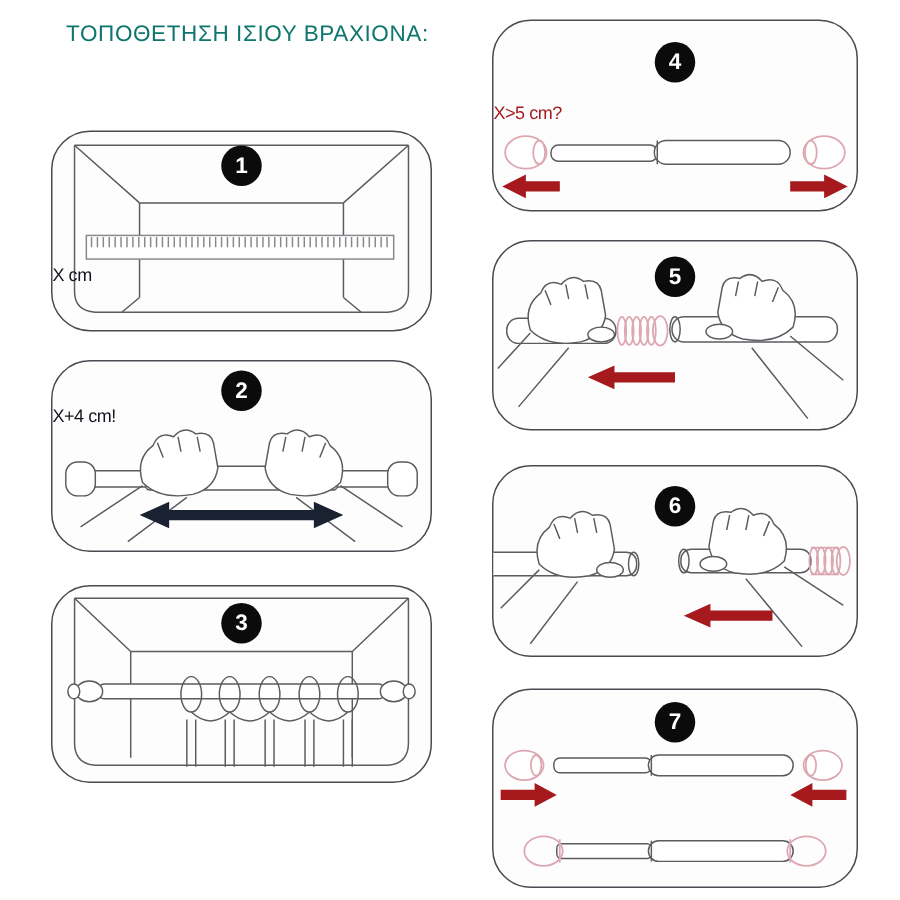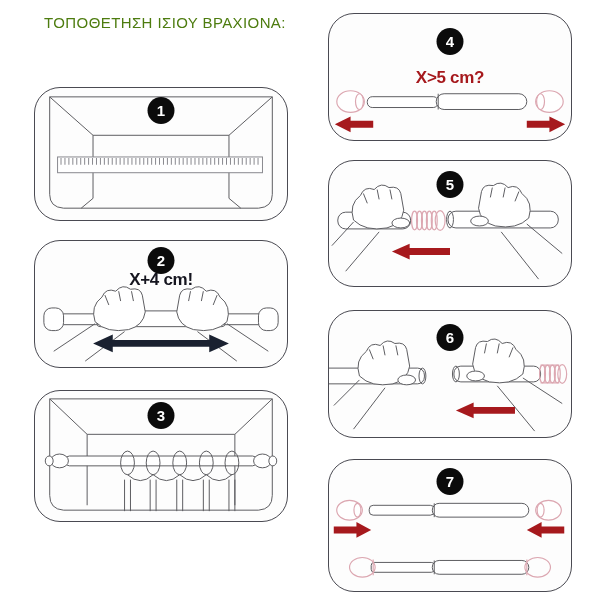--- a/index.html
+++ b/index.html
@@ -4,38 +4,38 @@
 <style>
   html,body{margin:0;padding:0;}
   body{
     width:600px;height:600px;position:relative;
     background:#ffffff;
     font-family:"Liberation Sans", sans-serif;
     overflow:hidden;
   }
   .page-title{
     position:absolute;left:44px;top:14px;
-    font-size:15px;letter-spacing:.4px;color:#4d7c0f;font-weight:500;
+    font-size:15px;letter-spacing:.4px;color:#0f766e;font-weight:500;
   }
   .panel{
     position:absolute;background:#fdfdfd;
     border:1.5px solid #4a4a52;border-radius:26px;
     box-sizing:border-box;
   }
   .badge{
     position:absolute;left:50%;transform:translateX(-50%);
     width:27px;height:27px;border-radius:50%;
     background:#0b0b0b;color:#ffffff;
     font-size:15px;font-weight:bold;
     display:flex;align-items:center;justify-content:center;
     z-index:3;
   }
   .step-label{
-    position:absolute;width:100%;text-align:center;
-    font-size:17px;font-weight:bold;color:#15151f;letter-spacing:-0.3px;
+    position:absolute;width:100%;text-align:left;
+    font-size:12px;font-weight:normal;color:#15151f;letter-spacing:-0.3px;
     z-index:2;
   }
   .step-label.red{color:#a6191d;}
   .art{position:absolute;left:0;top:0;width:100%;height:100%;z-index:1;}
   svg{display:block;}
   .hidden-defs{position:absolute;width:0;height:0;overflow:hidden;}
 </style>
 </head>
 <body>
 
@@ -47,20 +47,21 @@
     </g>
   </defs>
 </svg>
 
 <div>
 
   <div class="page-title">ΤΟΠΟΘΕΤΗΣΗ ΙΣΙΟΥ ΒΡΑΧΙΟΝΑ:</div>
 
   <div class="panel" style="left:34px;top:87px;width:254px;height:134px;">
     <div class="badge" style="top:9px;">1</div>
+    <div class="step-label" style="top:88px;">X cm</div>
     <svg class="art" viewBox="0 0 254 134">
       <g stroke="#5b5b60" stroke-width="1" fill="none">
         <path d="M14,9 H240"></path>
         <path d="M14,9 V108 Q14,121 28,122 H226 Q240,121 240,108 V9"></path>
         <path d="M14,9 L58,48 M240,9 L196,48"></path>
         <path d="M58,48 H196 M58,48 V112 M196,48 V112"></path>
         <path d="M58,112 L46,122 M196,112 L208,122"></path>
       </g>
       <g>
         <rect x="22" y="70" width="208" height="16" fill="#ffffff" stroke="#87878d" stroke-width="1"></rect>

